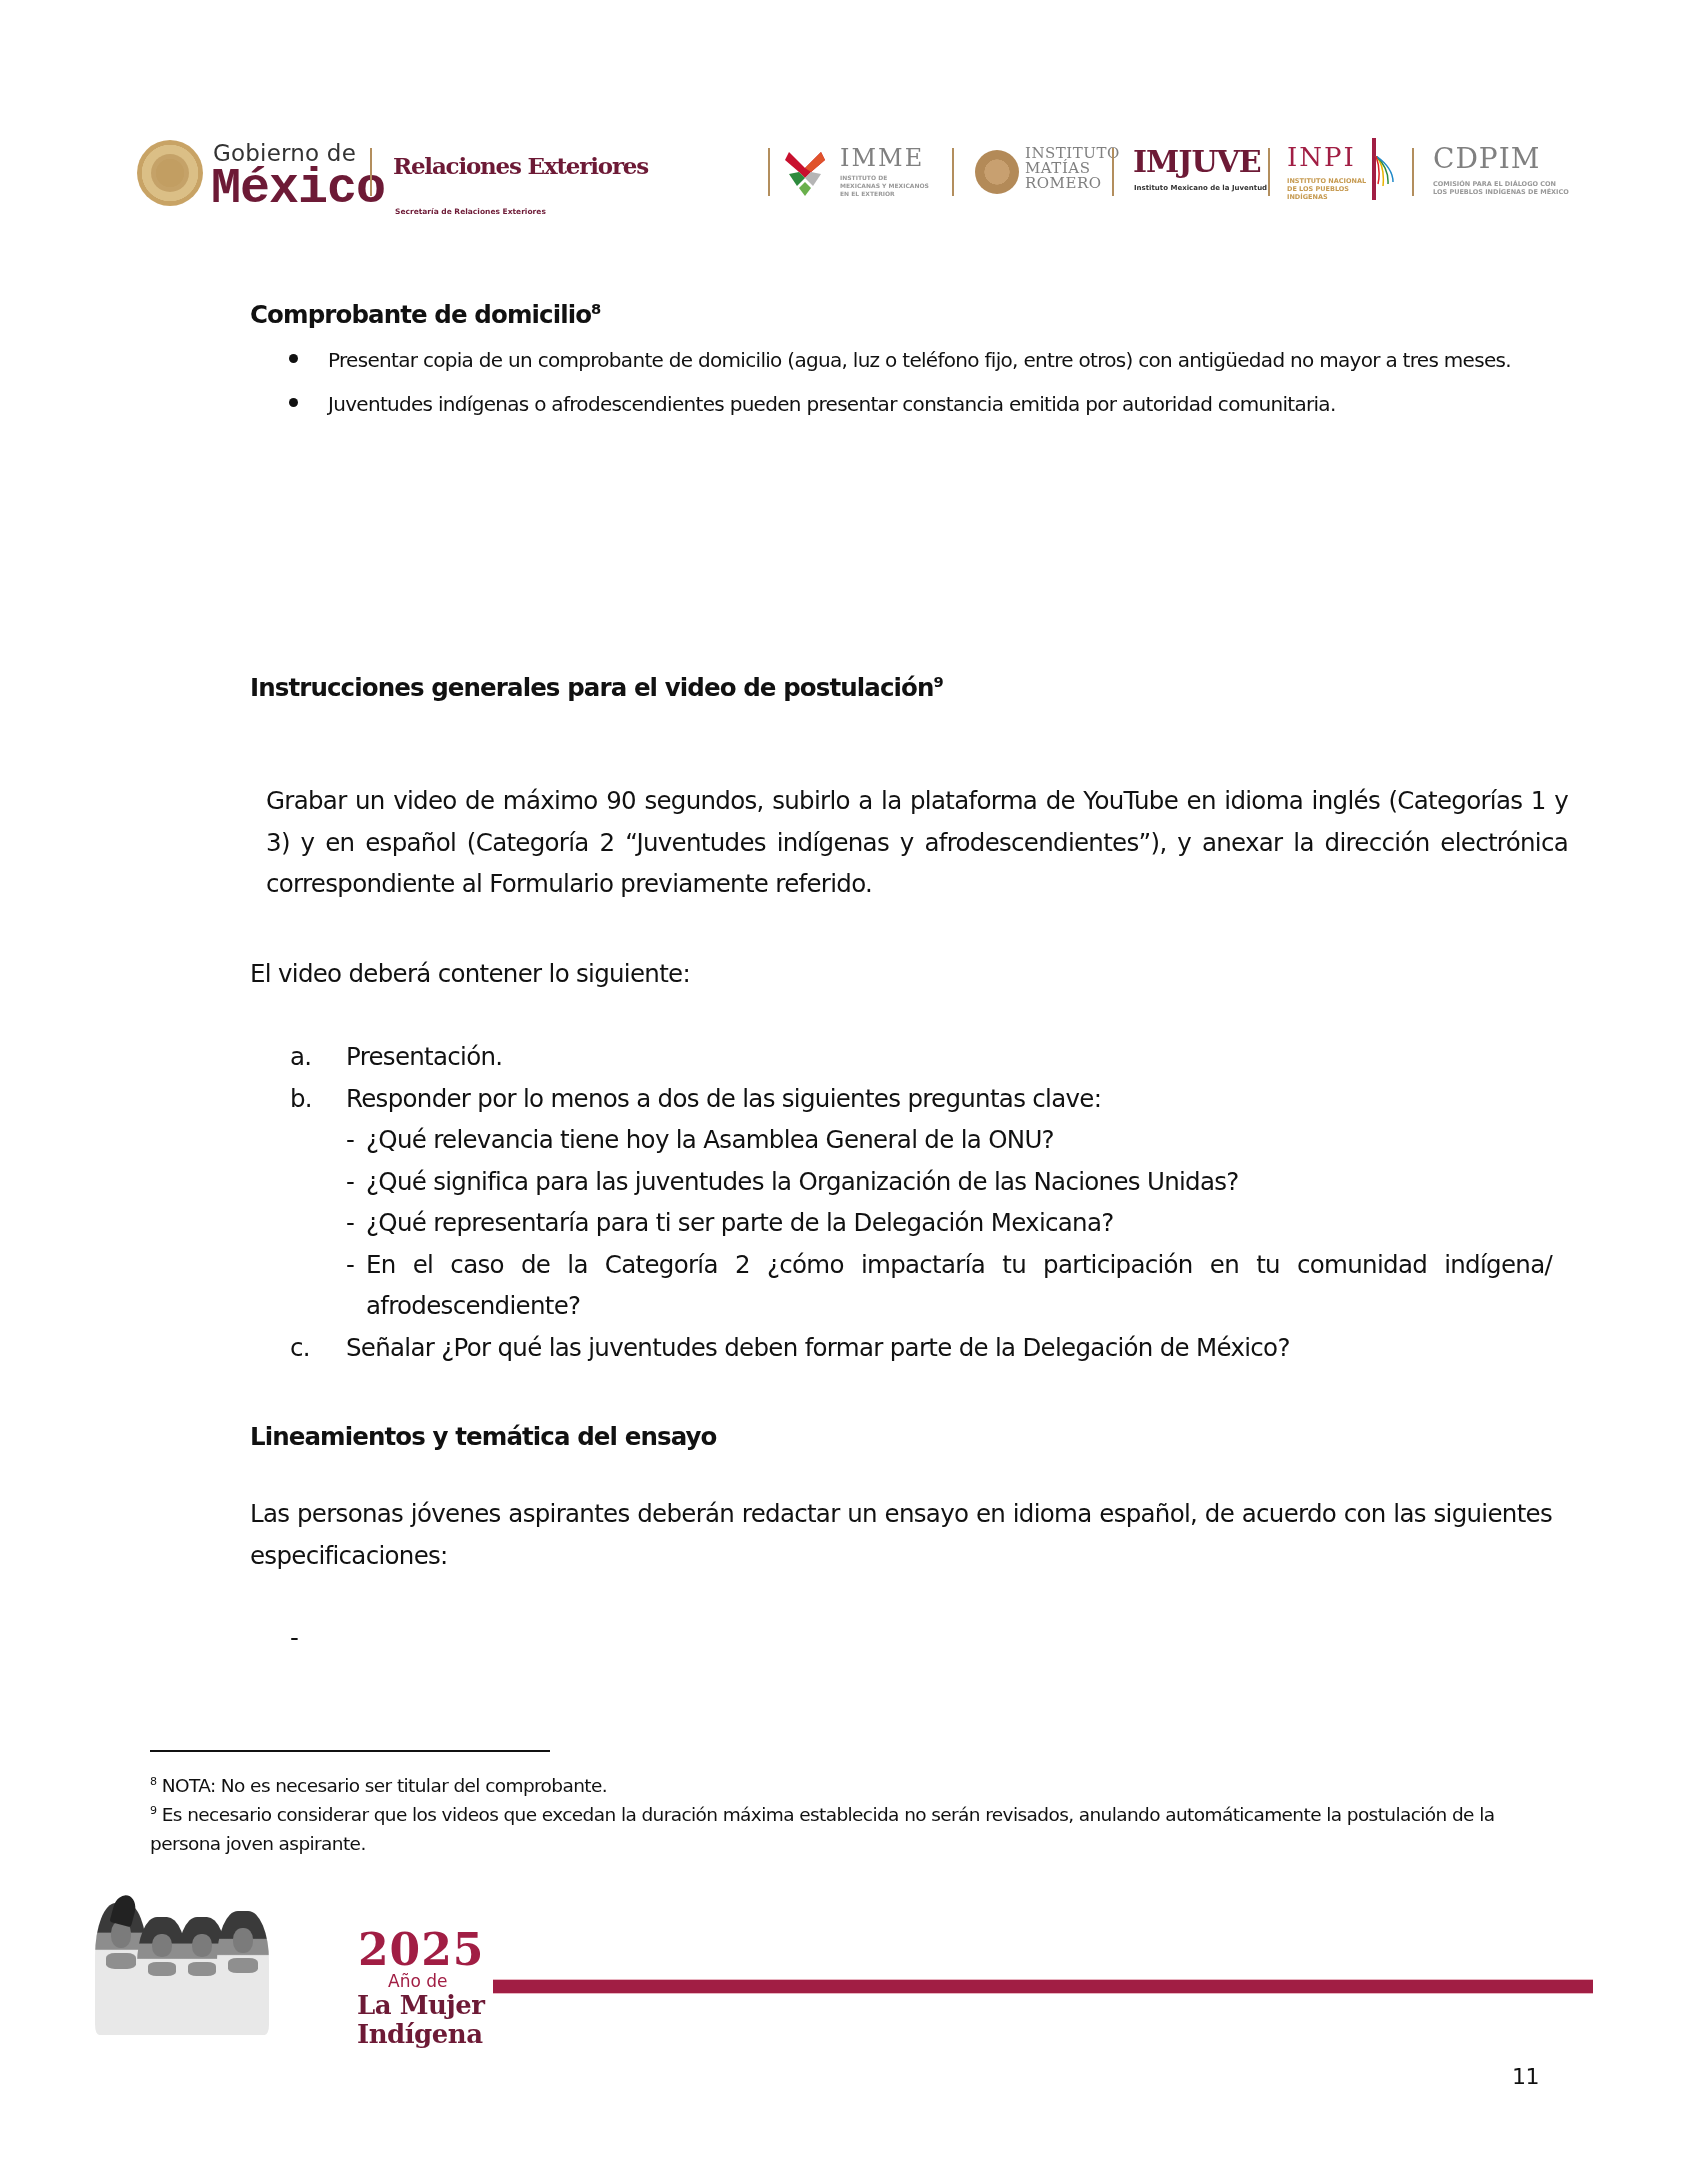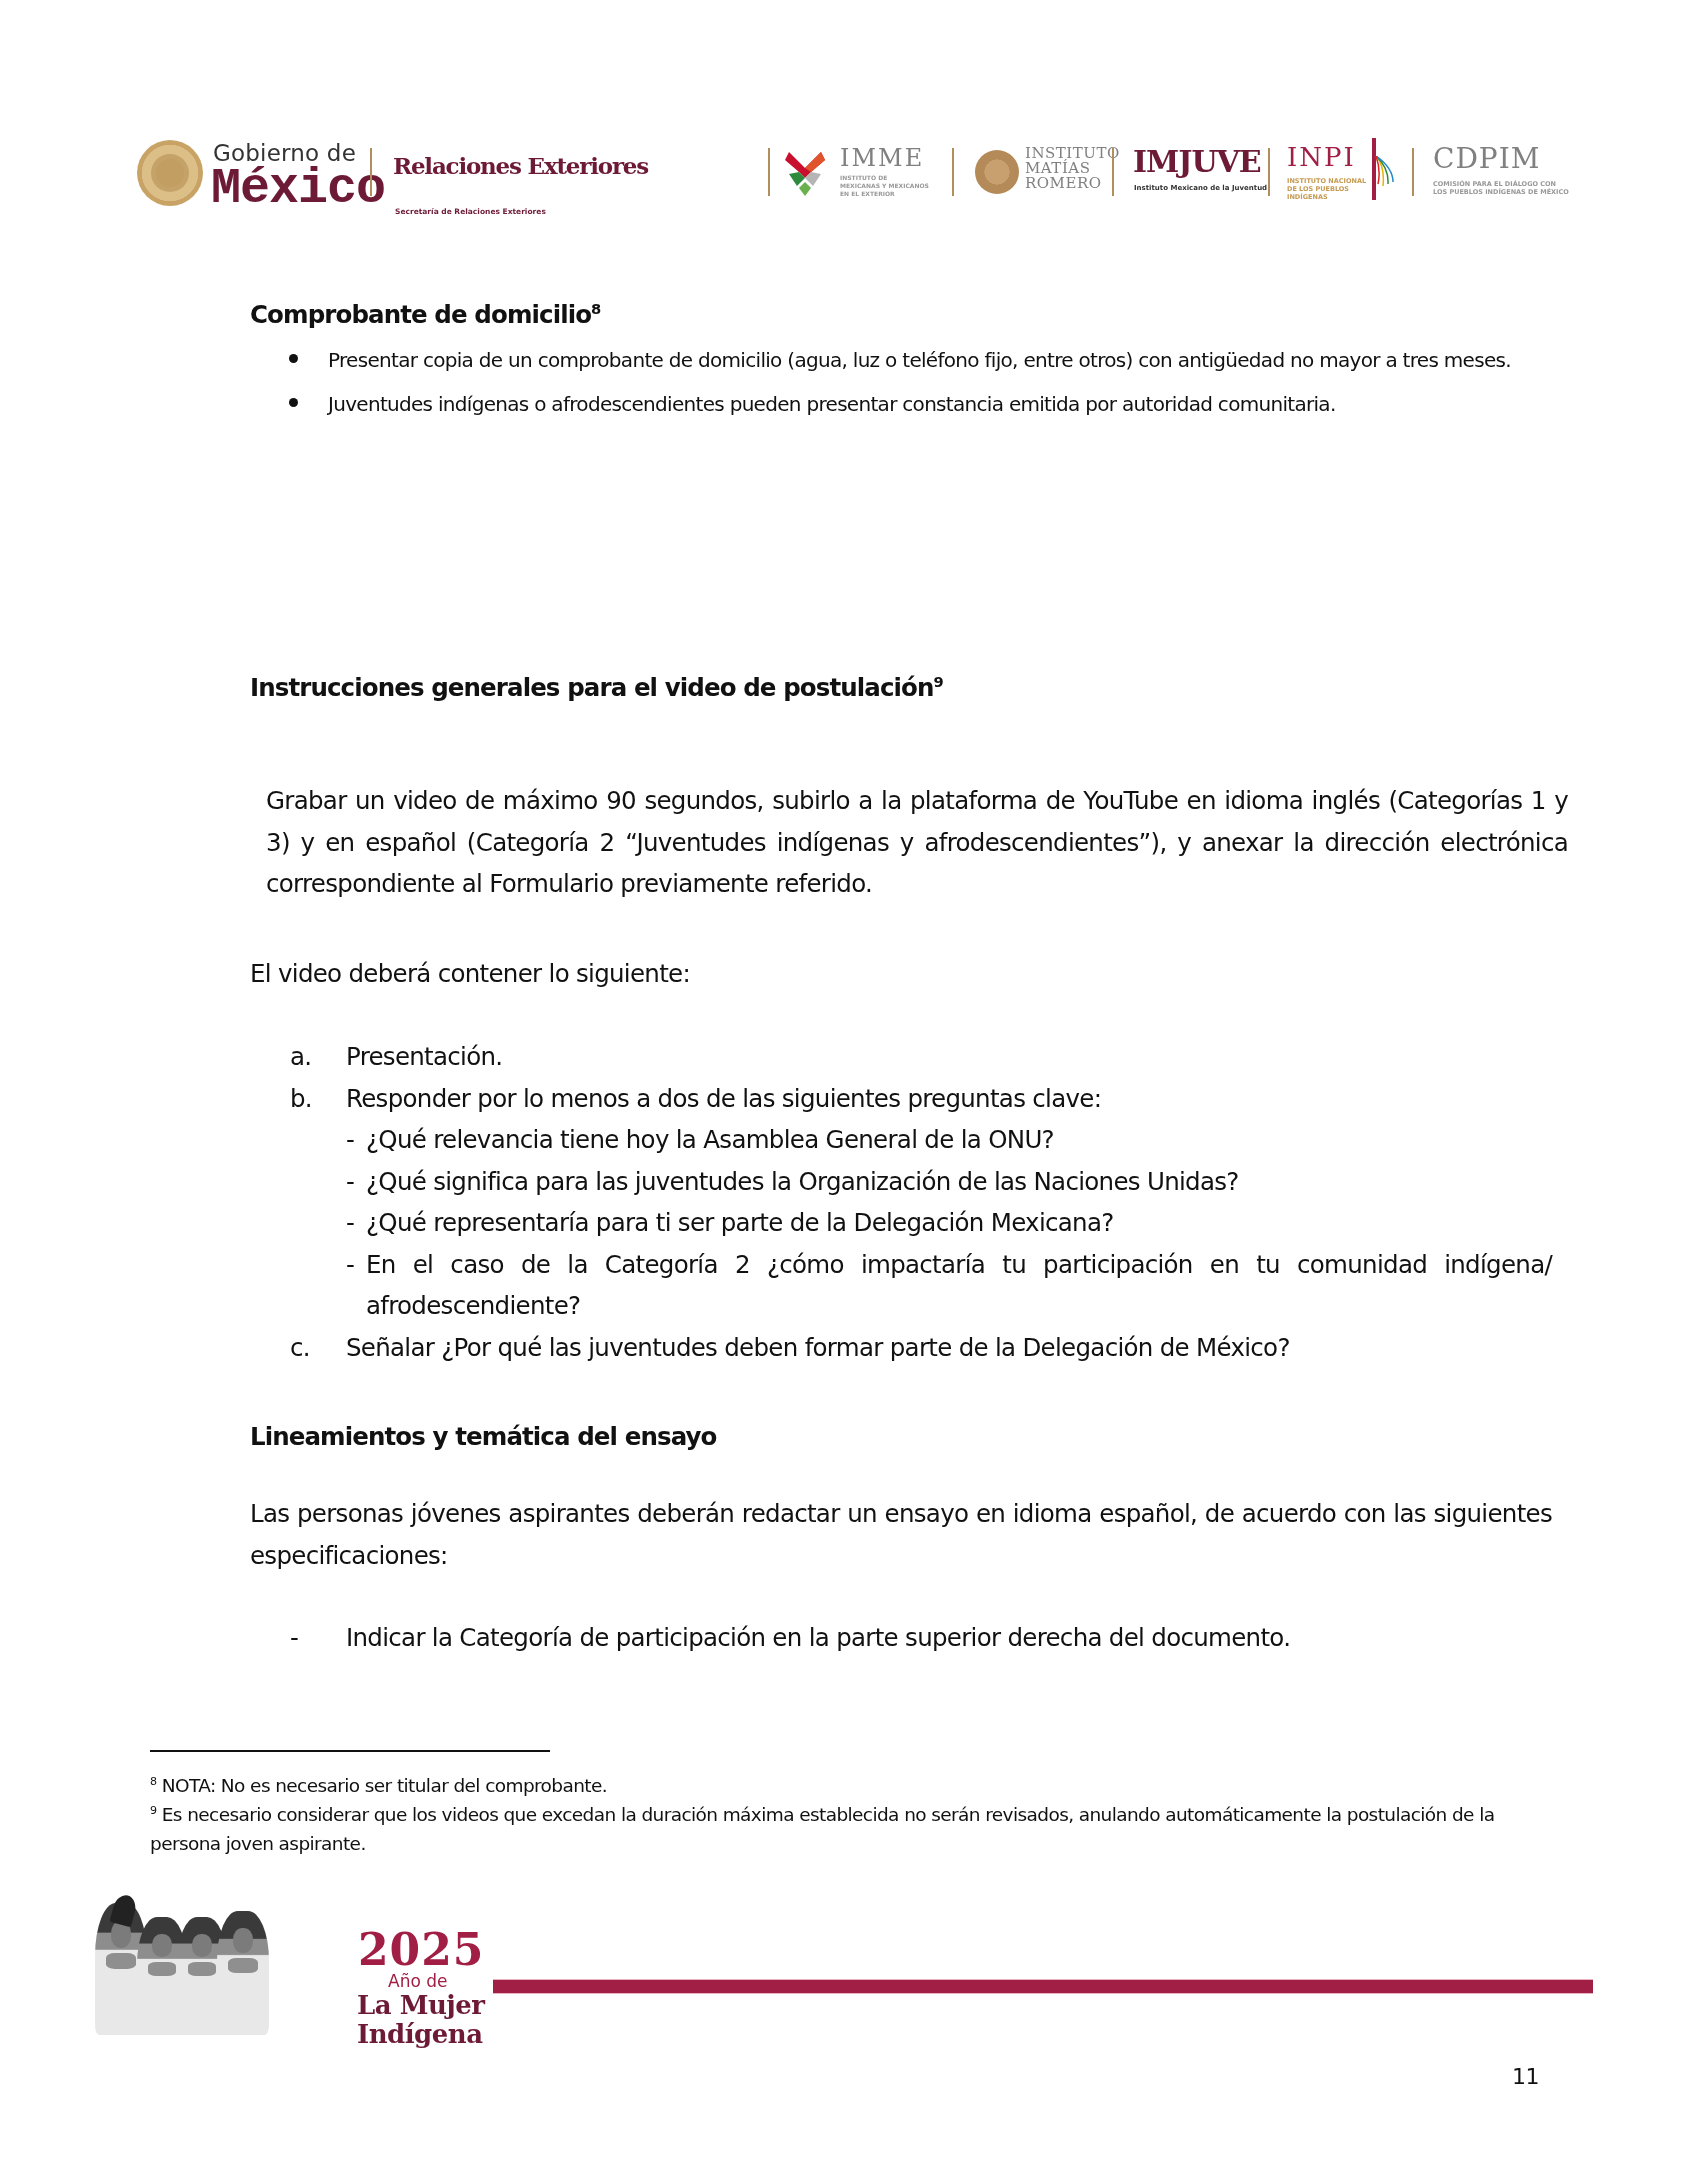--- a/index.html
+++ b/index.html
@@ -189,21 +189,21 @@
     </ul>
   </li>
   <li><span class="marker">c.</span><span>Señalar ¿Por qué las juventudes deben formar parte de la Delegación de México?</span></li>
 </ol>
 
 <div class="heading" style="top:1422px;">Lineamientos y temática del ensayo</div>
 
 <p class="content justify" style="top:1493px; margin:0;">Las personas jóvenes aspirantes deberán redactar un ensayo en idioma español, de acuerdo con las siguientes especificaciones:</p>
 
 <ul class="dashlist" style="top:1617px;">
-  <li><span class="marker">-</span><span>Indicar la Categoría de participación en la parte superior derecha del documento.</span></li>
+  <li><span class="marker">-</span></li>
 </ul>
 
 <div class="fn-rule"></div>
 <div class="fn" style="top:1771px;"><sup>8</sup> <span>NOTA: No es necesario ser titular del comprobante.</span></div>
 <div class="fn" style="top:1800px;"><sup>9</sup> <span>Es necesario considerar que los videos que excedan la duración máxima establecida no serán revisados, anulando automáticamente la postulación de la persona joven aspirante.</span></div>
 
 <div class="footer-art">
   <div class="fig" style="left:0; width:52px; height:132px;">
       <div class="face"></div>
       <div class="neck"></div>

